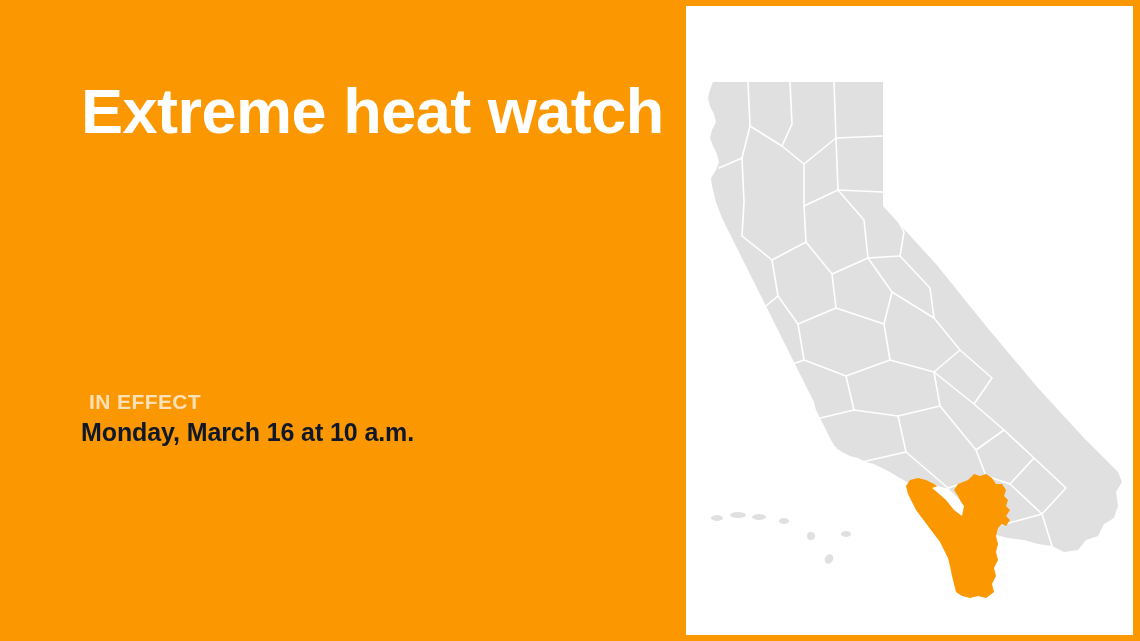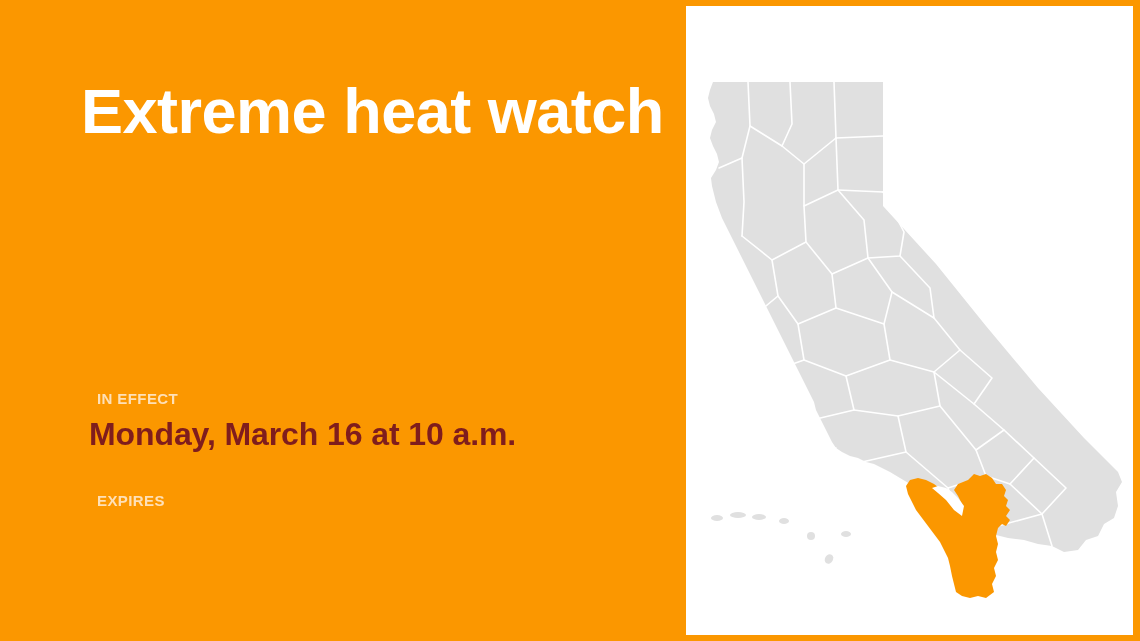--- a/index.html
+++ b/index.html
@@ -43,33 +43,33 @@
   }
 
   .timing-block {
     position: absolute;
     left: 81px;
   }
   #in-effect-block { top: 390px; }
   #expires-block   { top: 492px; }
 
   .timing-label {
-    margin: 0 0 3px 16px;
-    font-size: 15px;
+    margin: 0 0 3px 8px;
+    font-size: 21px;
     font-weight: bold;
     letter-spacing: 0.4px;
     color: #FEE0B7;
     line-height: 1.15;
     white-space: nowrap;
   }
   .timing-value {
-    margin: 8px;
-    font-size: 32px;
+    margin: 0;
+    font-size: 25px;
     font-weight: bold;
-    color: #7f1d1d;
+    color: #0f172a;
     line-height: 1.2;
     letter-spacing: -0.1px;
     white-space: nowrap;
   }
 
   
   #map-panel {
     position: absolute;
     left: 686px;
     top: 6px;
@@ -94,21 +94,20 @@
   <div id="text-column">
 
     <h1 id="alert-title">Extreme heat watch</h1>
 
     <div class="timing-block" id="in-effect-block">
       <p class="timing-label">IN EFFECT</p>
       <p class="timing-value">Monday, March 16 at 10 a.m.</p>
     </div>
 
     <div class="timing-block" id="expires-block">
-      <p class="timing-label">EXPIRES</p>
     </div>
 
   </div>
 
   <div id="map-panel">
     <svg id="map-svg" viewBox="0 0 447 629">
 
       <g>
         <path fill="#E0E0E0" stroke="none" d="M27,76 L197,76 L197,200 L250,258 L300,320 L352,382
                  L398,432 L432,466 L436,476 L430,486 L432,500 L428,512

